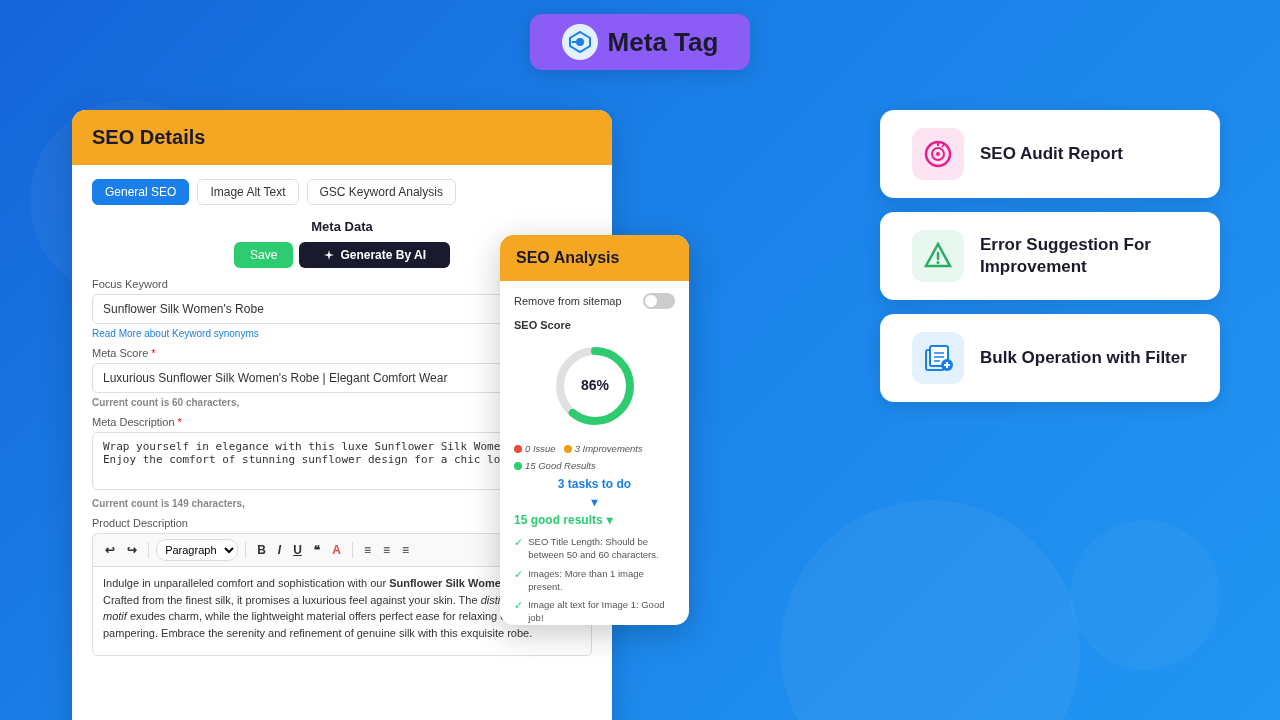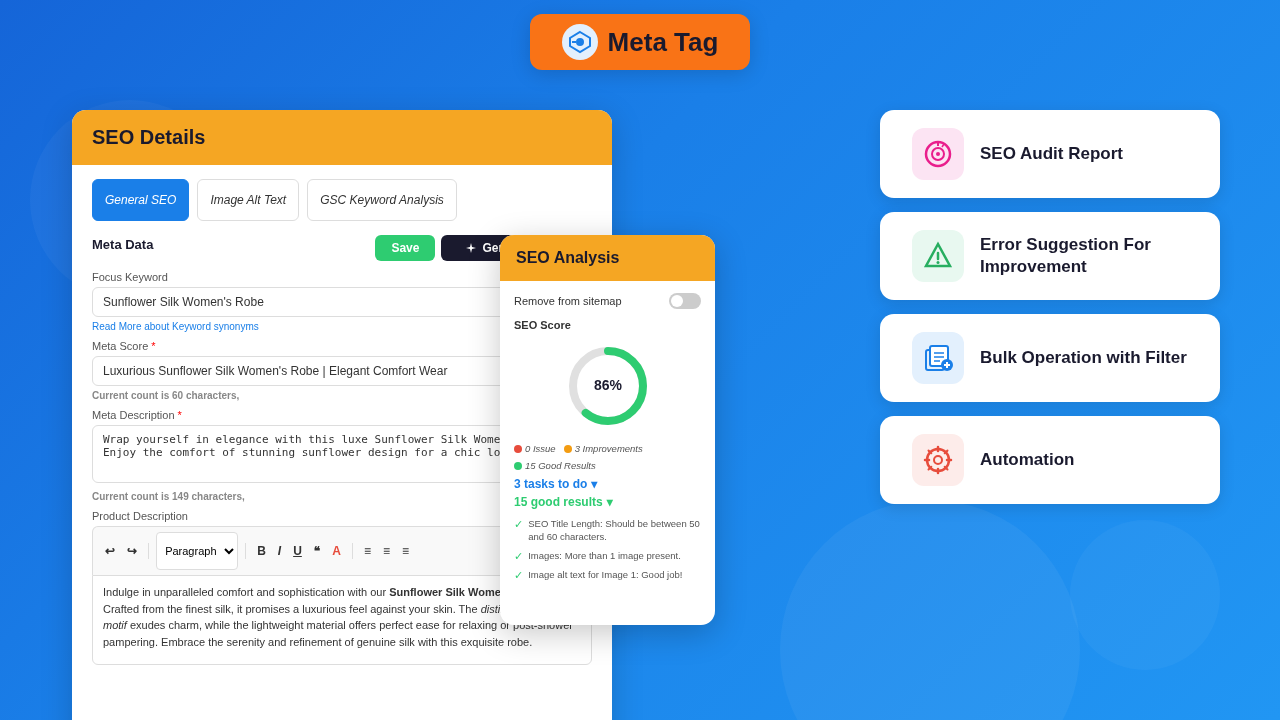--- a/index.html
+++ b/index.html
@@ -25,21 +25,21 @@
       top: 0;
       left: 0;
       right: 0;
       display: flex;
       justify-content: center;
       align-items: center;
       padding: 14px 0 10px;
       z-index: 10;
     }
     .header-inner {
-      background: #f97316;
+      background: #8b5cf6;
       border-radius: 12px;
       padding: 10px 32px;
       display: flex;
       align-items: center;
       gap: 10px;
       box-shadow: 0 4px 20px rgba(0,0,0,0.15);
     }
     .header-logo {
       width: 36px;
       height: 36px;
@@ -77,57 +77,57 @@
       overflow: hidden;
     }
 
     
     .tabs {
       display: flex;
       gap: 8px;
       margin-bottom: 14px;
     }
     .tab {
-      padding: 13px 12px;
+      padding: 5px 12px;
       border-radius: 6px;
       font-size: 12px;
       font-weight: 500;
       cursor: pointer;
       border: 1px solid #ddd;
       color: #333;
       background: white;
-      font-style: italic;
     }
     .tab.active {
       background: #1a7fe8;
       color: white;
       border-color: #1a7fe8;
     }
 
     
     .section-label {
       font-size: 13px;
       font-weight: 600;
       color: #1a1a2e;
       margin-bottom: 8px;
     }
     .meta-data-header {
       display: flex;
-      justify-content: space-between;
+      justify-content: flex-end;
       align-items: center;
       margin-bottom: 10px;
+      flex-direction: column;
     }
     .btn-save {
       background: #2ecc71;
       color: white;
       border: none;
       padding: 6px 16px;
       border-radius: 6px;
       font-size: 12px;
-      font-weight: 700;
+      font-weight: 400;
       cursor: pointer;
     }
     .btn-generate {
       background: #1a1a2e;
       color: white;
       border: none;
       padding: 6px 24px;
       border-radius: 6px;
       font-size: 12px;
       font-weight: 600;
@@ -201,43 +201,43 @@
     }
     .editor-separator {
       width: 1px;
       height: 16px;
       background: #ddd;
       margin: 0 3px;
     }
     .editor-select {
       font-size: 11px;
       border: 1px solid #ddd;
-      border-radius: 4px;
-      padding: 11px 4px;
+      border-radius: 10px;
+      padding: 3px 4px;
       background: white;
     }
     .editor-content {
       border: 1px solid #ddd;
       border-radius: 0 0 6px 6px;
       padding: 8px 10px;
       font-size: 11px;
       color: #333;
       line-height: 1.5;
       height: 90px;
       overflow: hidden;
     }
     .editor-content strong { font-weight: 700; }
     .editor-content em { font-style: italic; }
 
     
     .seo-analysis-card {
       position: absolute;
       top: 235px;
       left: 500px;
-      width: 215px;
+      width: 189px;
       height: 390px;
       background: white;
       border-radius: 14px;
       overflow: hidden;
       box-shadow: 0 8px 32px rgba(0,0,0,0.22);
       z-index: 8;
     }
     .seo-analysis-header {
       background: #f5a623;
       padding: 14px 16px;
@@ -323,20 +323,21 @@
 
     .tasks-todo {
       font-size: 12px;
       font-weight: 700;
       color: #1a7fe8;
       margin-bottom: 4px;
       display: flex;
       align-items: center;
       gap: 4px;
       cursor: pointer;
+      flex-direction: column;
     }
     .good-results {
       font-size: 12px;
       font-weight: 700;
       color: #2ecc71;
       margin-bottom: 8px;
       display: flex;
       align-items: center;
       gap: 4px;
       cursor: pointer;
@@ -613,32 +614,14 @@
         <line x1="13" y1="20" x2="19" y2="20" stroke="#1a7fe8" stroke-width="1.5"></line>
 
         <circle cx="26" cy="24" r="6" fill="#1a7fe8"></circle>
         <line x1="23" y1="24" x2="29" y2="24" stroke="white" stroke-width="2"></line>
         <line x1="26" y1="21" x2="26" y2="27" stroke="white" stroke-width="2"></line>
       </svg>
     </div>
     <span class="feature-title">Bulk Operation with Filter</span>
   </div>
 
-  <div class="feature-card">
-    <div class="feature-icon" style="background:#fdecea;">
-      <svg width="32" height="32" viewBox="0 0 32 32" fill="none">
-        <circle cx="16" cy="16" r="11" stroke="#e74c3c" stroke-width="2.5" fill="none"></circle>
-        <circle cx="16" cy="16" r="4" stroke="#e74c3c" stroke-width="2" fill="none"></circle>
-
-        <line x1="16" y1="3" x2="16" y2="7" stroke="#e74c3c" stroke-width="2.5" stroke-linecap="round"></line>
-        <line x1="16" y1="25" x2="16" y2="29" stroke="#e74c3c" stroke-width="2.5" stroke-linecap="round"></line>
-        <line x1="3" y1="16" x2="7" y2="16" stroke="#e74c3c" stroke-width="2.5" stroke-linecap="round"></line>
-        <line x1="25" y1="16" x2="29" y2="16" stroke="#e74c3c" stroke-width="2.5" stroke-linecap="round"></line>
-        <line x1="6.5" y1="6.5" x2="9.3" y2="9.3" stroke="#e74c3c" stroke-width="2" stroke-linecap="round"></line>
-        <line x1="22.7" y1="22.7" x2="25.5" y2="25.5" stroke="#e74c3c" stroke-width="2" stroke-linecap="round"></line>
-        <line x1="25.5" y1="6.5" x2="22.7" y2="9.3" stroke="#e74c3c" stroke-width="2" stroke-linecap="round"></line>
-        <line x1="9.3" y1="22.7" x2="6.5" y2="25.5" stroke="#e74c3c" stroke-width="2" stroke-linecap="round"></line>
-      </svg>
-    </div>
-    <span class="feature-title">Automation</span>
-  </div>
 
 </div>
 
 </body></html>

